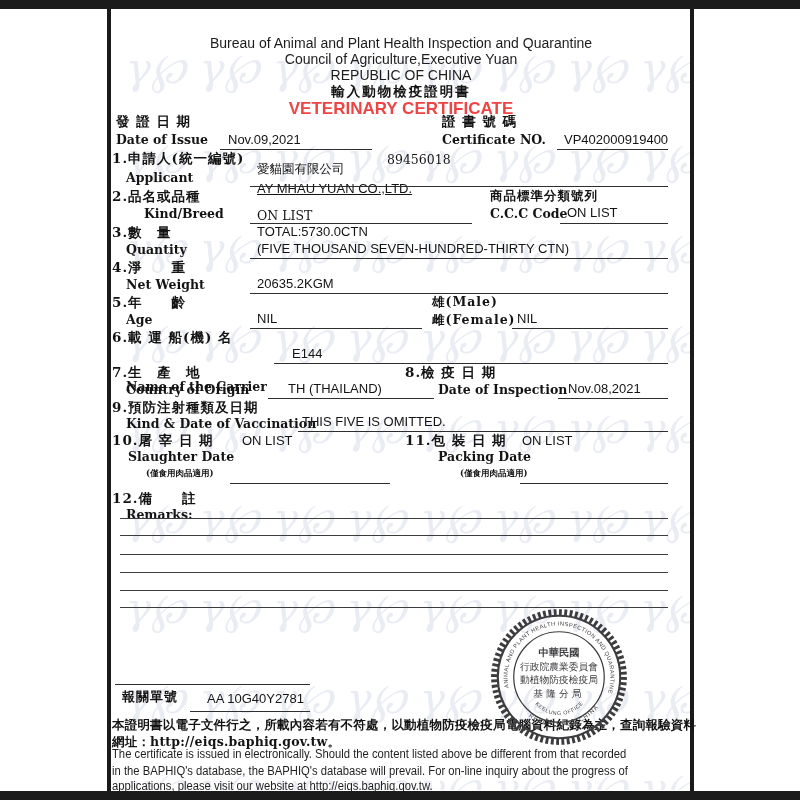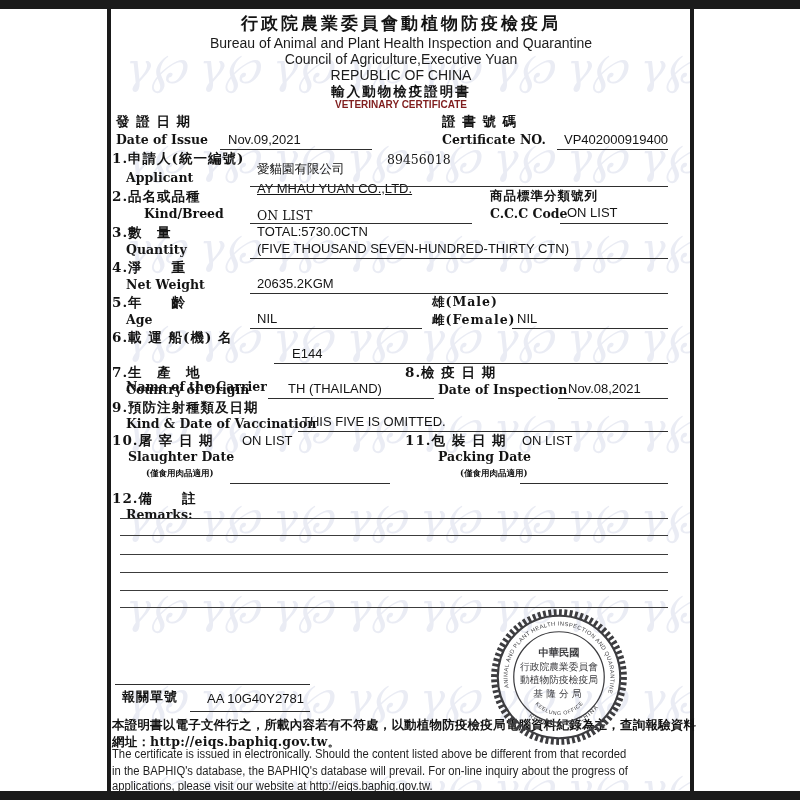--- a/index.html
+++ b/index.html
@@ -10,21 +10,21 @@
   .frame-left{position:absolute;left:107px;top:9px;width:4px;height:782px;background:#1a1a1a;}
   .frame-right{position:absolute;left:690px;top:9px;width:4px;height:782px;background:#1a1a1a;}
   .content{position:absolute;left:112px;top:8px;width:578px;height:784px;z-index:1;}
   .wm-layer{position:absolute;left:112px;top:8px;width:578px;height:782px;overflow:hidden;z-index:0;}
   .wm-glyph{position:absolute;font-family:"DejaVu Serif",serif;font-style:italic;
             font-size:42px;color:#eaecf4;user-select:none;line-height:1;}
   .ln{position:absolute;white-space:nowrap;line-height:1.15;}
   .ctr{left:0;width:578px;text-align:center;}
   .zh-title{font-family:"DejaVu Serif",serif;font-weight:bold;font-size:17px;letter-spacing:3px;}
   .en-hdr{font-size:14px;color:#1c1c1c;}
-  .en-hdr-b{font-size:10px;font-weight:bold;color:#7f1d1d;}
+  .en-hdr-b{font-size:17px;font-weight:bold;color:#ef4444;}
   .zh-doc{font-family:"DejaVu Serif",serif;font-weight:bold;font-size:13.5px;letter-spacing:2px;}
   .lzh{font-family:"DejaVu Serif",serif;font-weight:bold;font-size:13.5px;letter-spacing:1px;}
   .len{font-family:"DejaVu Serif",serif;font-weight:bold;font-size:12.5px;}
   .vsans{font-size:13px;}
   .vzh{font-family:"DejaVu Serif",serif;font-size:12.5px;}
   .note{font-family:"DejaVu Serif",serif;font-weight:bold;font-size:8.5px;}
   .ul{position:absolute;border-bottom:1.6px solid #2e2e2e;height:0;}
   .rline{position:absolute;border-bottom:1.5px solid #3c3c3c;height:0;left:8px;width:548px;}
   .zh-foot{font-family:"DejaVu Serif",serif;font-weight:bold;font-size:12.5px;letter-spacing:0.2px;}
   .en-foot{font-size:12.5px;color:#1f1f1f;transform:scaleX(0.9);transform-origin:left;}
@@ -110,21 +110,20 @@
       <span class="wm-glyph" style="left: 161px; top: 760px; color: rgb(234, 236, 244);">γ℘</span>
       <span class="wm-glyph" style="left: 234.5px; top: 760px; color: rgb(234, 236, 244);">γ℘</span>
       <span class="wm-glyph" style="left: 308px; top: 760px; color: rgb(234, 236, 244);">γ℘</span>
       <span class="wm-glyph" style="left: 381.5px; top: 760px; color: rgb(234, 236, 244);">γ℘</span>
       <span class="wm-glyph" style="left: 455px; top: 760px; color: rgb(234, 236, 244);">γ℘</span>
       <span class="wm-glyph" style="left: 528.5px; top: 760px; color: rgb(234, 236, 244);">γ℘</span>
     </div>
 
   <div class="content">
 
-    <div class="ln ctr zh-title" style="top:6px;">行政院農業委員會動植物防疫檢疫局</div>
     <div class="ln ctr en-hdr" style="top:27px;">Bureau of Animal and Plant Health Inspection and Quarantine</div>
     <div class="ln ctr en-hdr" style="top:43px;">Council of Agriculture,Executive Yuan</div>
     <div class="ln ctr en-hdr" style="top:59px;">REPUBLIC OF CHINA</div>
     <div class="ln ctr zh-doc" style="top:76px;">輸入動物檢疫證明書</div>
     <div class="ln ctr en-hdr-b" style="top:91px;">VETERINARY CERTIFICATE</div>
 
     <div class="ln lzh" style="top:106px;left:4px;">發 證 日 期</div>
     <div class="ln lzh" style="top:106px;left:330px;">證 書 號 碼</div>
     <div class="ln len" style="top:125px;left:4px;">Date of Issue</div>
     <div class="ln vsans" style="top:125px;left:116px;">Nov.09,2021</div>

